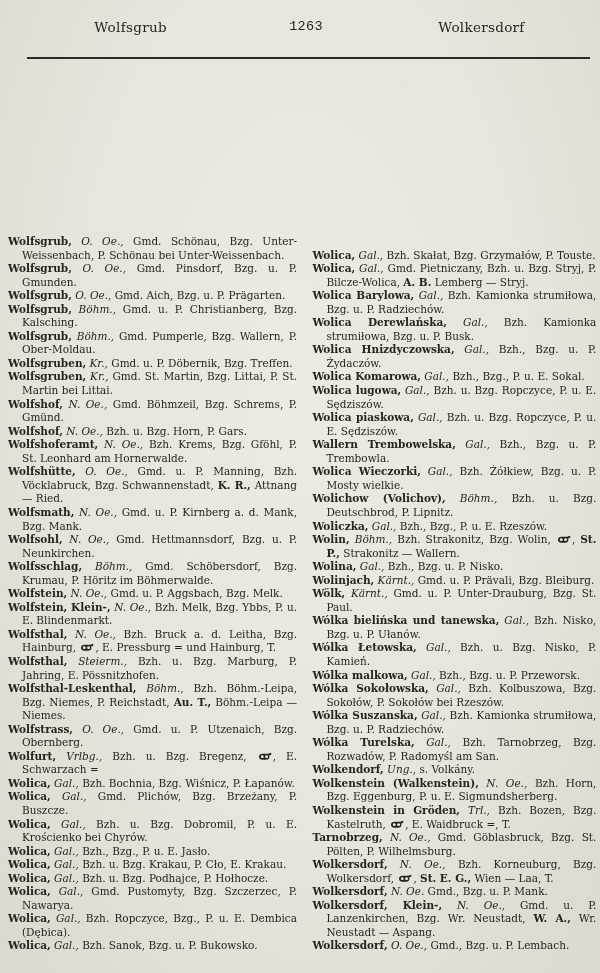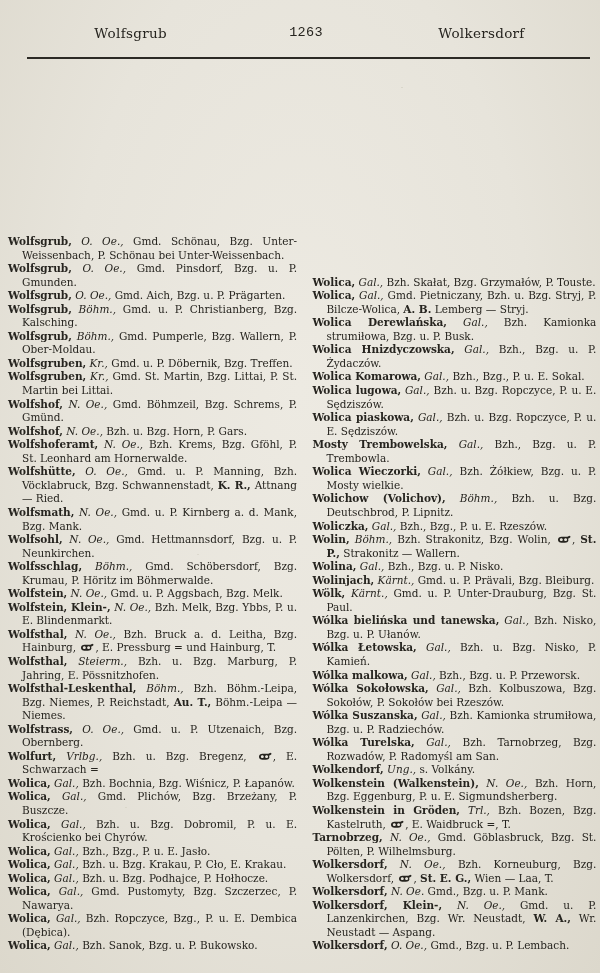--- a/index.html
+++ b/index.html
@@ -16,21 +16,21 @@
       radial-gradient(1px 1px at 67% 9%, #c9c5b6 40%, transparent 60%),
       radial-gradient(1px 1px at 33% 57%, #cdc9ba 40%, transparent 60%),
       radial-gradient(1px 1px at 84% 44%, #c9c5b6 40%, transparent 60%),
       radial-gradient(1px 1px at 21% 83%, #cdc9ba 40%, transparent 60%),
       radial-gradient(1px 1px at 58% 72%, #c9c5b6 40%, transparent 60%),
       radial-gradient(1px 1px at 91% 91%, #cdc9ba 40%, transparent 60%),
       radial-gradient(1px 1px at 45% 35%, #d2cec0 40%, transparent 60%),
       radial-gradient(ellipse at 50% 40%, #edeae2 0%, #e7e4db 55%, #dcd8cc 100%);
   }
   .header{
-    position:absolute;top:25px;left:0;right:0;
+    position:absolute;top:19px;left:0;right:0;
     display:grid;grid-template-columns:1fr auto 1fr;
     font-size:13.5px;letter-spacing:.3px;margin-left:12px;
   }
   .header .hcell{text-align:center;}
   .header .hnum{padding:0 40px;font-family:Liberation Mono, monospace;}
   .rule{
     position:absolute;top:57px;left:27px;right:10px;height:2px;
     background:#2c2a25;
   }
   .columns{
@@ -94,26 +94,27 @@
         <p class="entry"><span class="hw">Wolica,</span><span class="prov"> Gal.,</span><span> Bzh. u. Bzg. Krakau, P. Cło, E. Krakau.</span></p>
         <p class="entry"><span class="hw">Wolica,</span><span class="prov"> Gal.,</span><span> Bzh. u. Bzg. Podhajce, P. Hołhocze.</span></p>
         <p class="entry"><span class="hw">Wolica,</span><span class="prov"> Gal.,</span><span> Gmd. Pustomyty, Bzg. Szczerzec, P. Nawarya.</span></p>
         <p class="entry"><span class="hw">Wolica,</span><span class="prov"> Gal.,</span><span> Bzh. Ropczyce, Bzg., P. u. E. Dembica (Dębica).</span></p>
         <p class="entry"><span class="hw">Wolica,</span><span class="prov"> Gal.,</span><span> Bzh. Sanok, Bzg. u. P. Bukowsko.</span></p>
       </div>
     <div class="divider"></div>
     <div class="col col-right">
         <p class="entry"><span class="hw">Wolica,</span><span class="prov"> Gal.,</span><span> Bzh. Skałat, Bzg. Grzymałów, P. Touste.</span></p>
         <p class="entry"><span class="hw">Wolica,</span><span class="prov"> Gal.,</span><span> Gmd. Pietniczany, Bzh. u. Bzg. Stryj, P. Bilcze-Wolica, </span><span class="hw">A. B.</span><span> Lemberg — Stryj.</span></p>
+        <p class="entry"><span class="hw">Wolica Barylowa,</span><span class="prov"> Gal.,</span><span> Bzh. Kamionka strumiłowa, Bzg. u. P. Radziechów.</span></p>
         <p class="entry"><span class="hw">Wolica Derewlańska,</span><span class="prov"> Gal.,</span><span> Bzh. Kamionka strumiłowa, Bzg. u. P. Busk.</span></p>
         <p class="entry"><span class="hw">Wolica Hnizdyczowska,</span><span class="prov"> Gal.,</span><span> Bzh., Bzg. u. P. Żydaczów.</span></p>
         <p class="entry"><span class="hw">Wolica Komarowa,</span><span class="prov"> Gal.,</span><span> Bzh., Bzg., P. u. E. Sokal.</span></p>
         <p class="entry"><span class="hw">Wolica lugowa,</span><span class="prov"> Gal.,</span><span> Bzh. u. Bzg. Ropczyce, P. u. E. Sędziszów.</span></p>
         <p class="entry"><span class="hw">Wolica piaskowa,</span><span class="prov"> Gal.,</span><span> Bzh. u. Bzg. Ropczyce, P. u. E. Sędziszów.</span></p>
-        <p class="entry"><span class="hw">Mosty Trembowelska,</span><span class="prov"> Gal.,</span><span> Bzh., Bzg. u. P. Trembowla.</span></p>
+        <p class="entry"><span class="hw">Wallern Trembowelska,</span><span class="prov"> Gal.,</span><span> Bzh., Bzg. u. P. Trembowla.</span></p>
         <p class="entry"><span class="hw">Wolica Wieczorki,</span><span class="prov"> Gal.,</span><span> Bzh. Żółkiew, Bzg. u. P. Mosty wielkie.</span></p>
         <p class="entry"><span class="hw">Wolichow (Volichov),</span><span class="prov"> Böhm.,</span><span> Bzh. u. Bzg. Deutschbrod, P. Lipnitz.</span></p>
         <p class="entry"><span class="hw">Woliczka,</span><span class="prov"> Gal.,</span><span> Bzh., Bzg., P. u. E. Rzeszów.</span></p>
         <p class="entry"><span class="hw">Wolin,</span><span class="prov"> Böhm.,</span><span> Bzh. Strakonitz, Bzg. Wolin, </span><span class="ph"><svg width="14" height="9" viewBox="0 0 22 12" aria-hidden="true">
               <path fill="#26241f" fill-rule="evenodd" d="M1.5 6.4C1.5 3.4 4 1.8 7 1.8l6 0c2.5 0 4.5-.5 6.5-1.8l2 1.8c-1 1.5-2.7 2.6-4.5 3 .8.7 1.1 1.7.9 2.7-.4 2.3-2.7 3.5-5.4 3.5l-5.5 0c-3 0-5.5-1.6-5.5-4.6zm3 -.2c0 1.3 1 2.2 2.3 2.2s2.3-.9 2.3-2.2-1-2.2-2.3-2.2-2.3.9-2.3 2.2zm6.7 0c0 1.3 1 2.2 2.3 2.2s2.3-.9 2.3-2.2-1-2.2-2.3-2.2-2.3.9-2.3 2.2z"></path>
             </svg></span><span>, </span><span class="hw">St. P.,</span><span> Strakonitz — Wallern.</span></p>
         <p class="entry"><span class="hw">Wolina,</span><span class="prov"> Gal.,</span><span> Bzh., Bzg. u. P. Nisko.</span></p>
         <p class="entry"><span class="hw">Wolinjach,</span><span class="prov"> Kärnt.,</span><span> Gmd. u. P. Prävali, Bzg. Bleiburg.</span></p>
         <p class="entry"><span class="hw">Wölk,</span><span class="prov"> Kärnt.,</span><span> Gmd. u. P. Unter-Drauburg, Bzg. St. Paul.</span></p>
         <p class="entry"><span class="hw">Wólka bielińska und tanewska,</span><span class="prov"> Gal.,</span><span> Bzh. Nisko, Bzg. u. P. Ułanów.</span></p>

